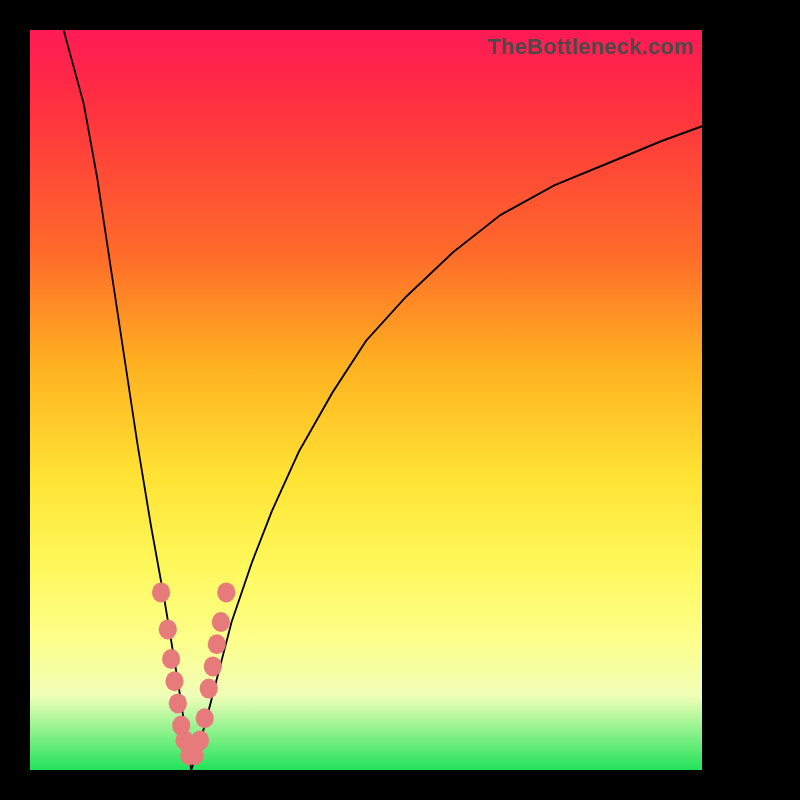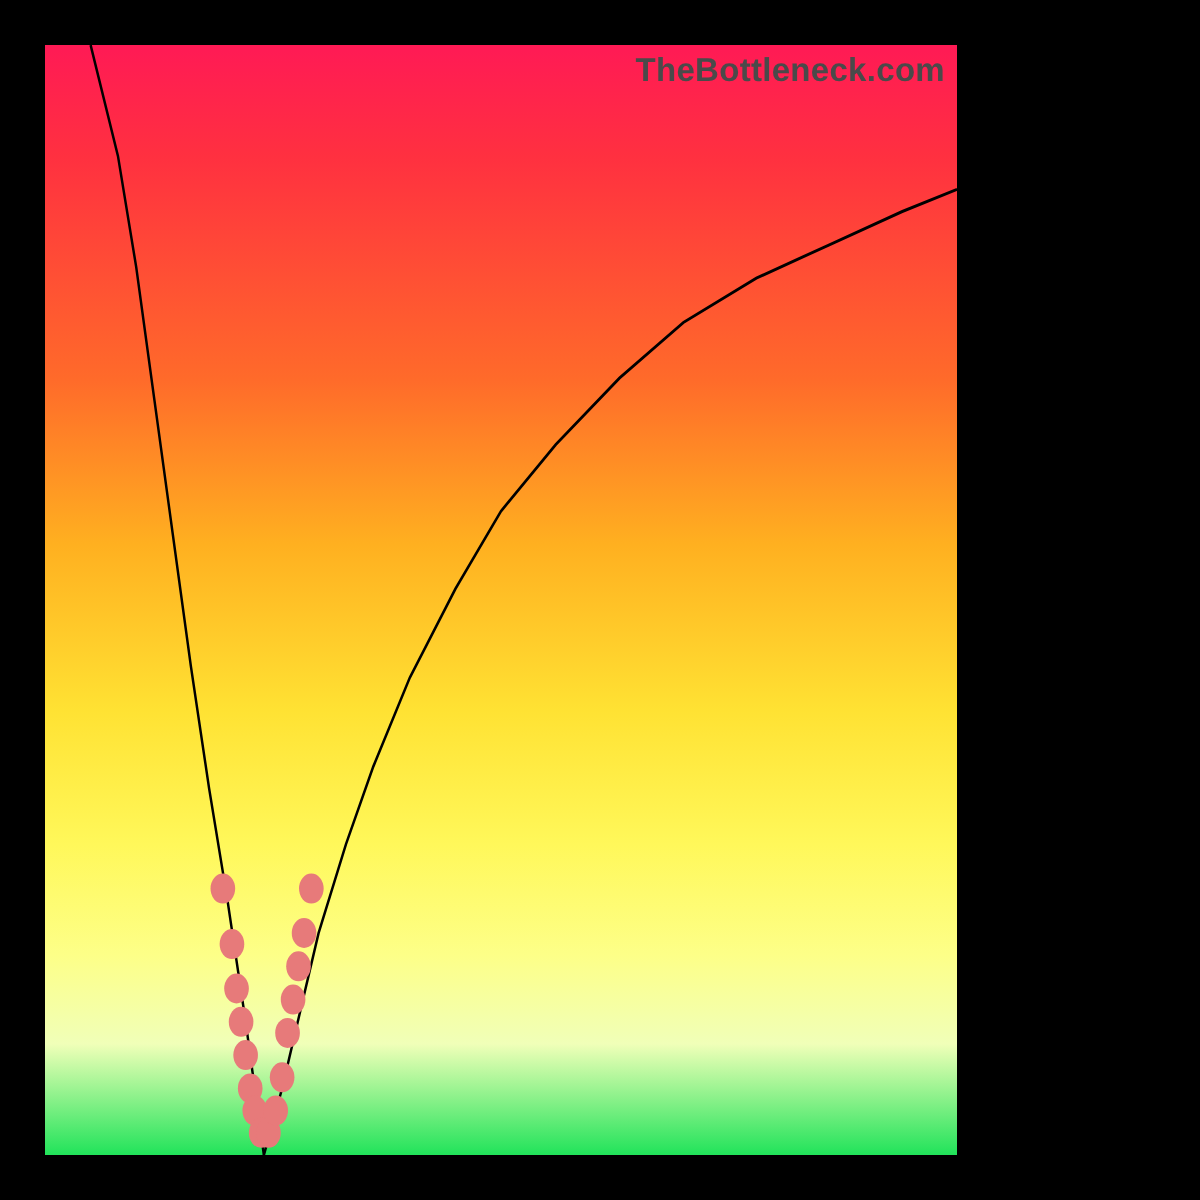--- a/index.html
+++ b/index.html
@@ -13,21 +13,21 @@
   }
   .frame {
     position: absolute;
     inset: 0;
     background: #000;
   }
   .plot-area {
     position: absolute;
     left: 30px;
     top: 30px;
-    width: 608px;
+    width: 672px;
     height: 740px;
     background: linear-gradient(
       to bottom,
       #ff1a55 0%,
       #ff3040 10%,
       #ff6a2a 30%,
       #ffb020 45%,
       #ffe233 60%,
       #fff85a 72%,
       #fdff88 82%,

